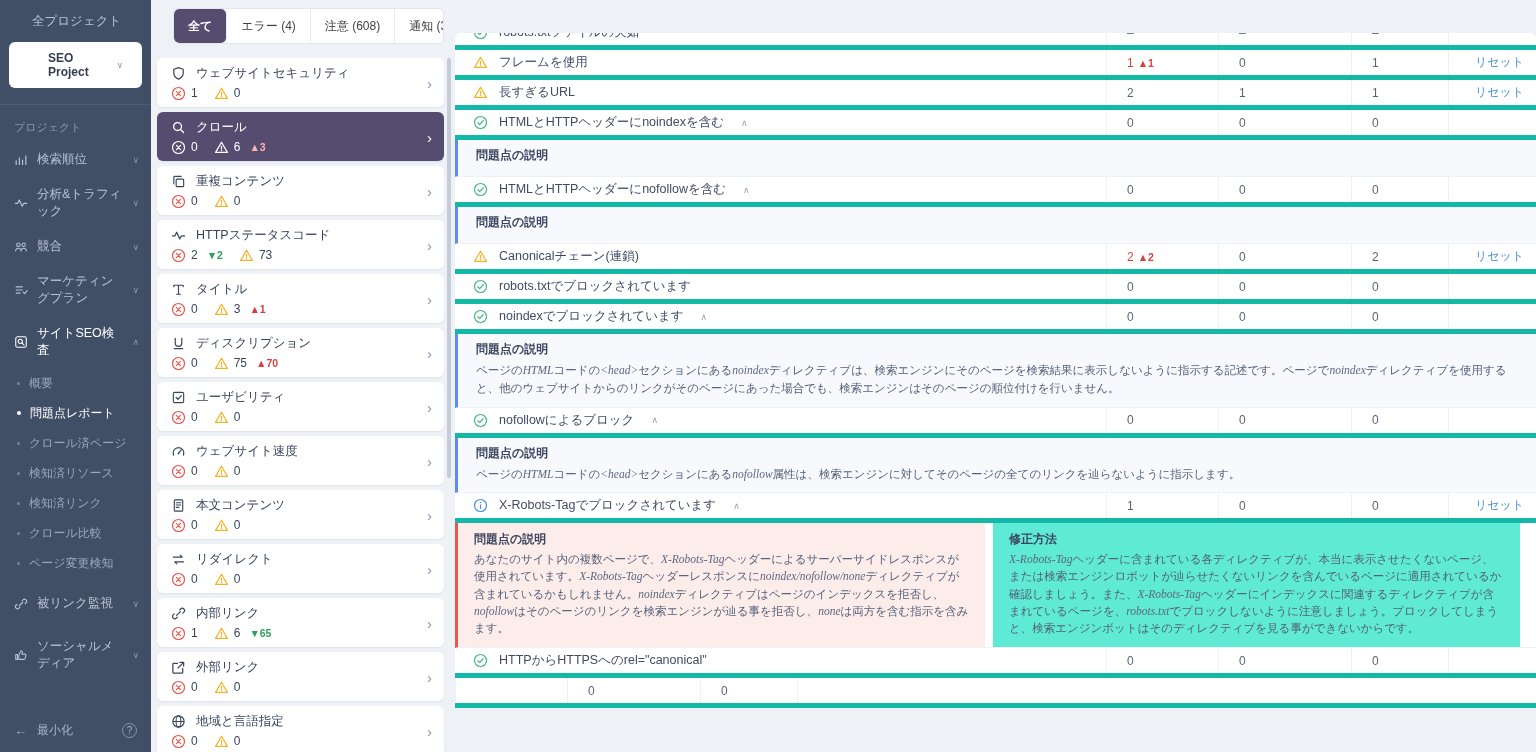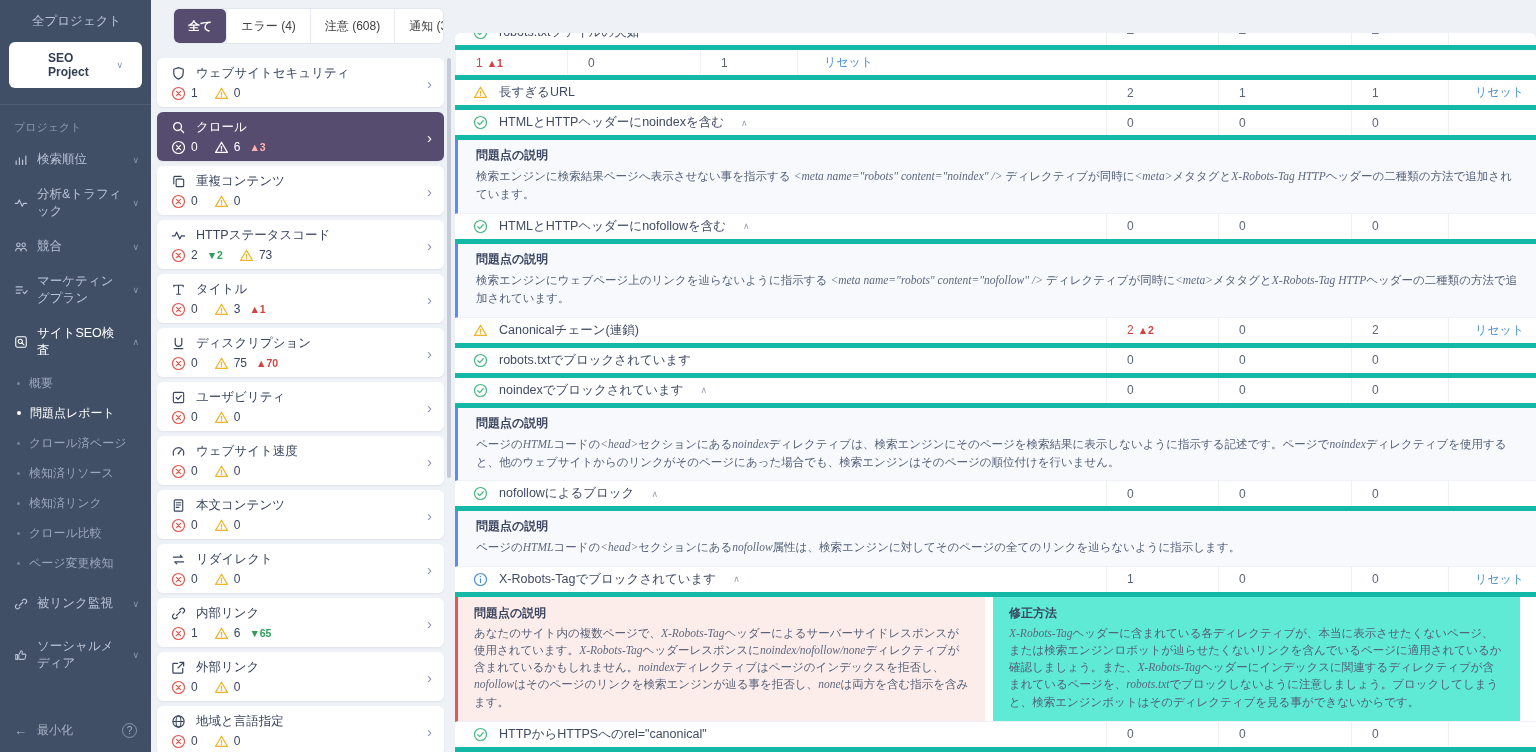--- a/index.html
+++ b/index.html
@@ -648,20 +648,30 @@
           <span>robots.txtファイルの欠如</span>
         </span>
       <span class="cell c1">
           <span>–</span>
         </span>
       <span class="cell c2">–</span>
       <span class="cell c3">–</span>
       <span class="cell c4"></span>
     </div>
       <div class="row">
+      <span class="cell name">
+          <span class="sicon warning">
+            <svg viewBox="0 0 16 16">
+              <path d="M8 2.4l6.3 10.8H1.7z" fill="none" stroke="currentColor" stroke-width="1.3" stroke-linejoin="round"></path>
+              <path d="M8 6.7v3" stroke="currentColor" stroke-width="1.3" stroke-linecap="round"></path>
+              <circle cx="8" cy="11.3" r=".8" fill="currentColor"></circle>
+            </svg>
+          </span>
+          <span>フレームを使用</span>
+        </span>
       <span class="cell c1">
           <span class="num red">1</span>
           <span class="delta up">▲1</span>
         </span>
       <span class="cell c2">0</span>
       <span class="cell c3">1</span>
       <span class="cell c4">
           <a class="reset">リセット</a>
         </span>
     </div>
@@ -698,21 +708,20 @@
         </span>
       <span class="cell c1">
           <span>0</span>
         </span>
       <span class="cell c2">0</span>
       <span class="cell c3">0</span>
       <span class="cell c4"></span>
     </div>
       <div class="desc">
       <div class="dt">問題点の説明</div>
-      <div class="dx">検索エンジンに検索結果ページへ表示させない事を指示する <em>&lt;meta name="robots" content="noindex" /&gt;</em> ディレクティブが同時に<em>&lt;meta&gt;</em>メタタグと<em>X-Robots-Tag HTTP</em>ヘッダーの二種類の方法で追加されています。</div>
       </div>
       <div class="row">
       <span class="cell name">
           <span class="sicon pass">
             <svg viewBox="0 0 16 16">
               <circle cx="8" cy="8" r="6.4" fill="none" stroke="currentColor" stroke-width="1.3"></circle>
               <path d="M5.1 8.3l2 2 3.8-4.2" fill="none" stroke="currentColor" stroke-width="1.3" stroke-linecap="round" stroke-linejoin="round"></path>
             </svg>
           </span>
           <span>HTMLとHTTPヘッダーにnofollowを含む</span>
@@ -720,21 +729,20 @@
         </span>
       <span class="cell c1">
           <span>0</span>
         </span>
       <span class="cell c2">0</span>
       <span class="cell c3">0</span>
       <span class="cell c4"></span>
     </div>
       <div class="desc">
       <div class="dt">問題点の説明</div>
-      <div class="dx">検索エンジンにウェブページ上のリンクを辿らないように指示する <em>&lt;meta name="robots" content="nofollow" /&gt;</em> ディレクティブが同時に<em>&lt;meta&gt;</em>メタタグと<em>X-Robots-Tag HTTP</em>ヘッダーの二種類の方法で追加されています。</div>
       </div>
       <div class="row">
       <span class="cell name">
           <span class="sicon warning">
             <svg viewBox="0 0 16 16">
               <path d="M8 2.4l6.3 10.8H1.7z" fill="none" stroke="currentColor" stroke-width="1.3" stroke-linejoin="round"></path>
               <path d="M8 6.7v3" stroke="currentColor" stroke-width="1.3" stroke-linecap="round"></path>
               <circle cx="8" cy="11.3" r=".8" fill="currentColor"></circle>
             </svg>
           </span>

